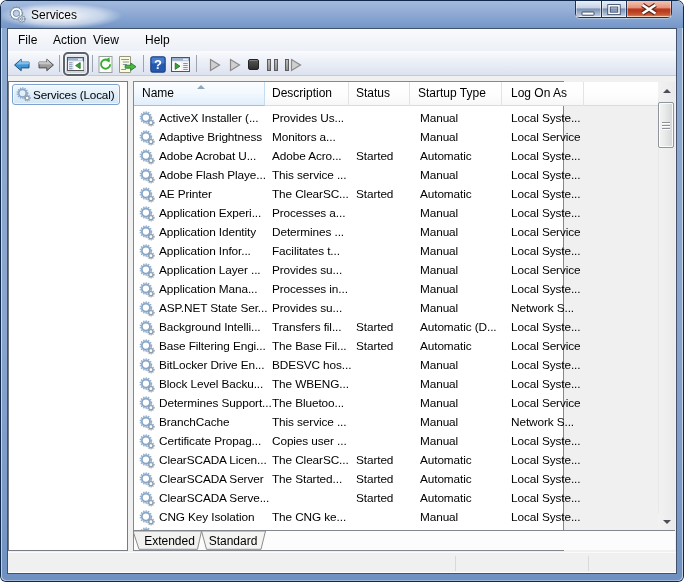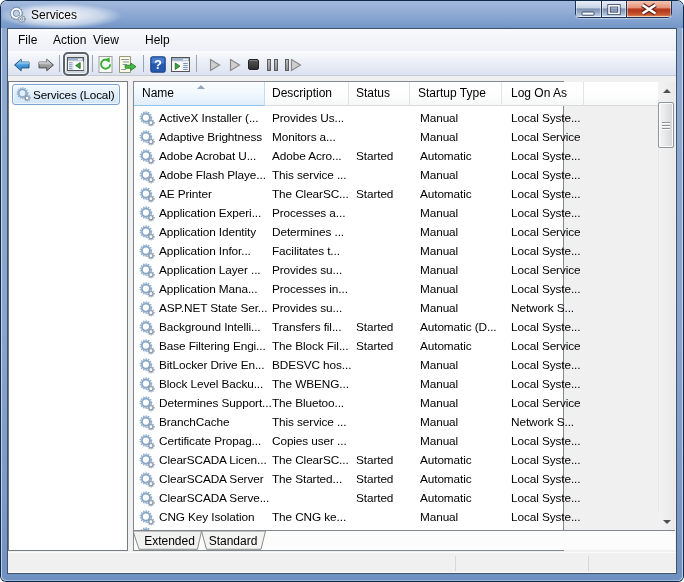--- a/index.html
+++ b/index.html
@@ -322,21 +322,21 @@
         <span class="c2">Transfers fil...</span>
         <span class="c3">Started</span>
         <span class="c4">Automatic (D...</span>
         <span class="c5">Local Syste...</span>
       </div>
 <div class="row" style="top:254.5px;">
         <svg class="gico" width="16" height="16" viewBox="0 0 16 16">
           <use href="#gear"></use>
         </svg>
         <span class="c1">Base Filtering Engi...</span>
-        <span class="c2">The Block Fil...</span>
+        <span class="c2">The Base Fil...</span>
         <span class="c3">Started</span>
         <span class="c4">Automatic</span>
         <span class="c5">Local Service</span>
       </div>
 <div class="row" style="top:273.5px;">
         <svg class="gico" width="16" height="16" viewBox="0 0 16 16">
           <use href="#gear"></use>
         </svg>
         <span class="c1">BitLocker Drive En...</span>
         <span class="c2">BDESVC hos...</span>

